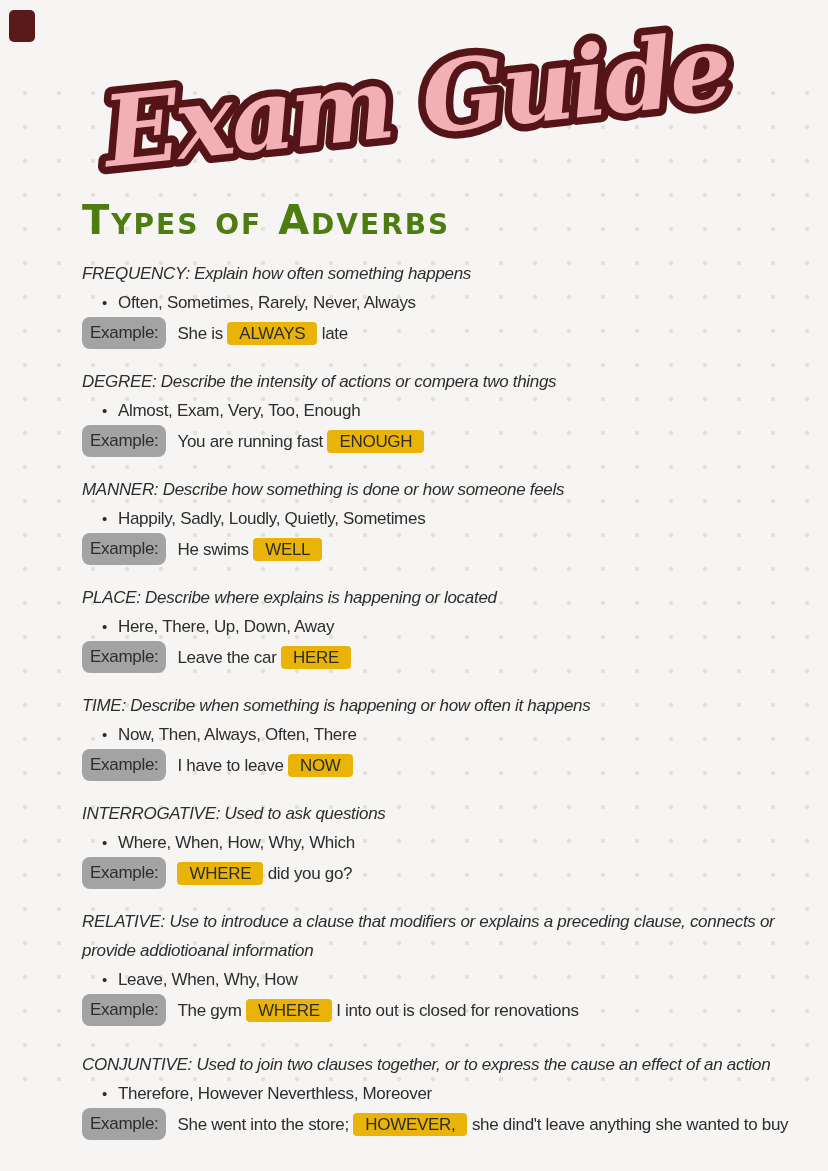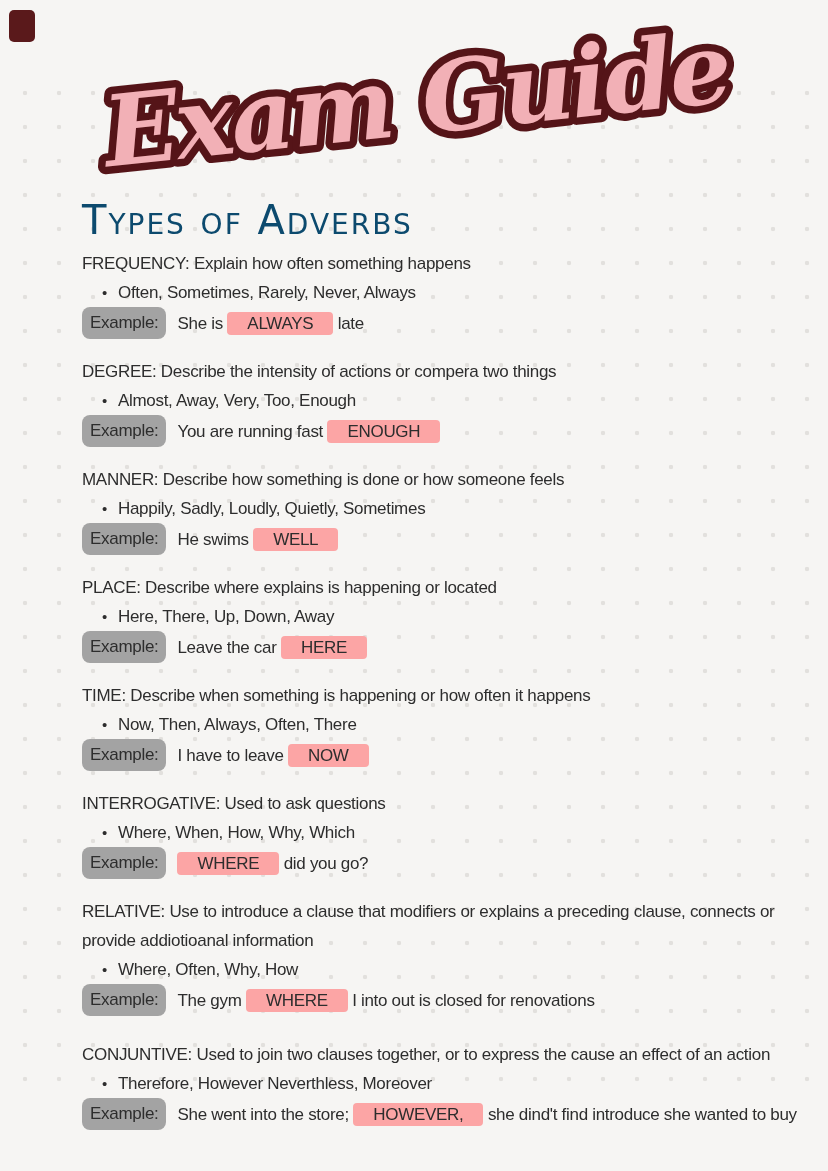--- a/index.html
+++ b/index.html
@@ -38,32 +38,33 @@
   .content {
     position: absolute;
     left: 82px; top: 198px;
     width: 728px;
   }
   .page-heading {
     font-family: "DejaVu Sans", sans-serif;
     font-variant: small-caps;
     font-size: 40px;
     line-height: 44px;
-    font-weight: 400;
+    font-weight: 700;
     letter-spacing: 2px;
-    color: #0c4a6e;
-    margin-bottom: 7px;
+    color: #4d7c0f;
+    margin-bottom: 17px;
     white-space: nowrap;
   }
   .section { margin-bottom: 18px; }
   .section.relative-extra { margin-bottom: 24px; }
   .desc {
     font-size: 17px;
     line-height: 29px;
     letter-spacing: -0.3px;
+    font-style: italic;
   }
   .bullet-row {
     padding-left: 20px;
     font-size: 17px;
     line-height: 29px;
     letter-spacing: -0.3px;
     display: flex;
     align-items: baseline;
   }
   .bullet-glyph {
@@ -80,23 +81,23 @@
   .example-pill {
     display: inline-block;
     background: #a3a3a3;
     border-radius: 8px;
     padding: 1px 8px 2px 8px;
     margin-right: 11px;
     flex: 0 0 auto;
   }
   .example-text { white-space: pre-wrap; }
   .hl-yellow {
-    background: #fca5a5;
+    background: #eab308;
     border-radius: 4px;
-    padding: 2px 20px;
+    padding: 2px 12px;
   }
 </style>
 </head>
 <body>
 
 <div class="dots-layer"></div>
 <div class="corner-mark"></div>
 
 <div class="title-wrap">
   <svg viewBox="0 0 648 180" xmlns="http://www.w3.org/2000/svg">
@@ -116,21 +117,21 @@
     <div class="example-row">
         <span class="example-pill">Example:</span>
         <span class="example-text"><span>She is </span><span class="hl-yellow">ALWAYS</span><span> late</span></span>
       </div>
   </div>
 
   <div class="section">
     <div class="desc">DEGREE: Describe the intensity of actions or compera two things</div>
     <div class="bullet-row">
         <span class="bullet-glyph">•</span>
-        <span>Almost, Away, Very, Too, Enough</span>
+        <span>Almost, Exam, Very, Too, Enough</span>
       </div>
     <div class="example-row">
         <span class="example-pill">Example:</span>
         <span class="example-text"><span>You are running fast </span><span class="hl-yellow">ENOUGH</span><span></span></span>
       </div>
   </div>
 
   <div class="section">
     <div class="desc">MANNER: Describe how something is done or how someone feels</div>
     <div class="bullet-row">
@@ -176,32 +177,32 @@
     <div class="example-row">
         <span class="example-pill">Example:</span>
         <span class="example-text"><span></span><span class="hl-yellow">WHERE</span><span> did you go?</span></span>
       </div>
   </div>
 
   <div class="section relative-extra">
     <div class="desc">RELATIVE: Use to introduce a clause that modifiers or explains a preceding clause, connects or provide addiotioanal information</div>
     <div class="bullet-row">
         <span class="bullet-glyph">•</span>
-        <span>Where, Often, Why, How</span>
+        <span>Leave, When, Why, How</span>
       </div>
     <div class="example-row">
         <span class="example-pill">Example:</span>
         <span class="example-text"><span>The gym </span><span class="hl-yellow">WHERE</span><span> I into out is closed for renovations</span></span>
       </div>
   </div>
 
   <div class="section">
     <div class="desc">CONJUNTIVE: Used to join two clauses together, or to express the cause an effect of an action</div>
     <div class="bullet-row">
         <span class="bullet-glyph">•</span>
         <span>Therefore, However Neverthless, Moreover</span>
       </div>
     <div class="example-row">
         <span class="example-pill">Example:</span>
-        <span class="example-text"><span>She went into the store; </span><span class="hl-yellow">HOWEVER,</span><span> she dind't find introduce she wanted to buy</span></span>
+        <span class="example-text"><span>She went into the store; </span><span class="hl-yellow">HOWEVER,</span><span> she dind't leave anything she wanted to buy</span></span>
       </div>
   </div>
 </div>
 
 </body></html>

